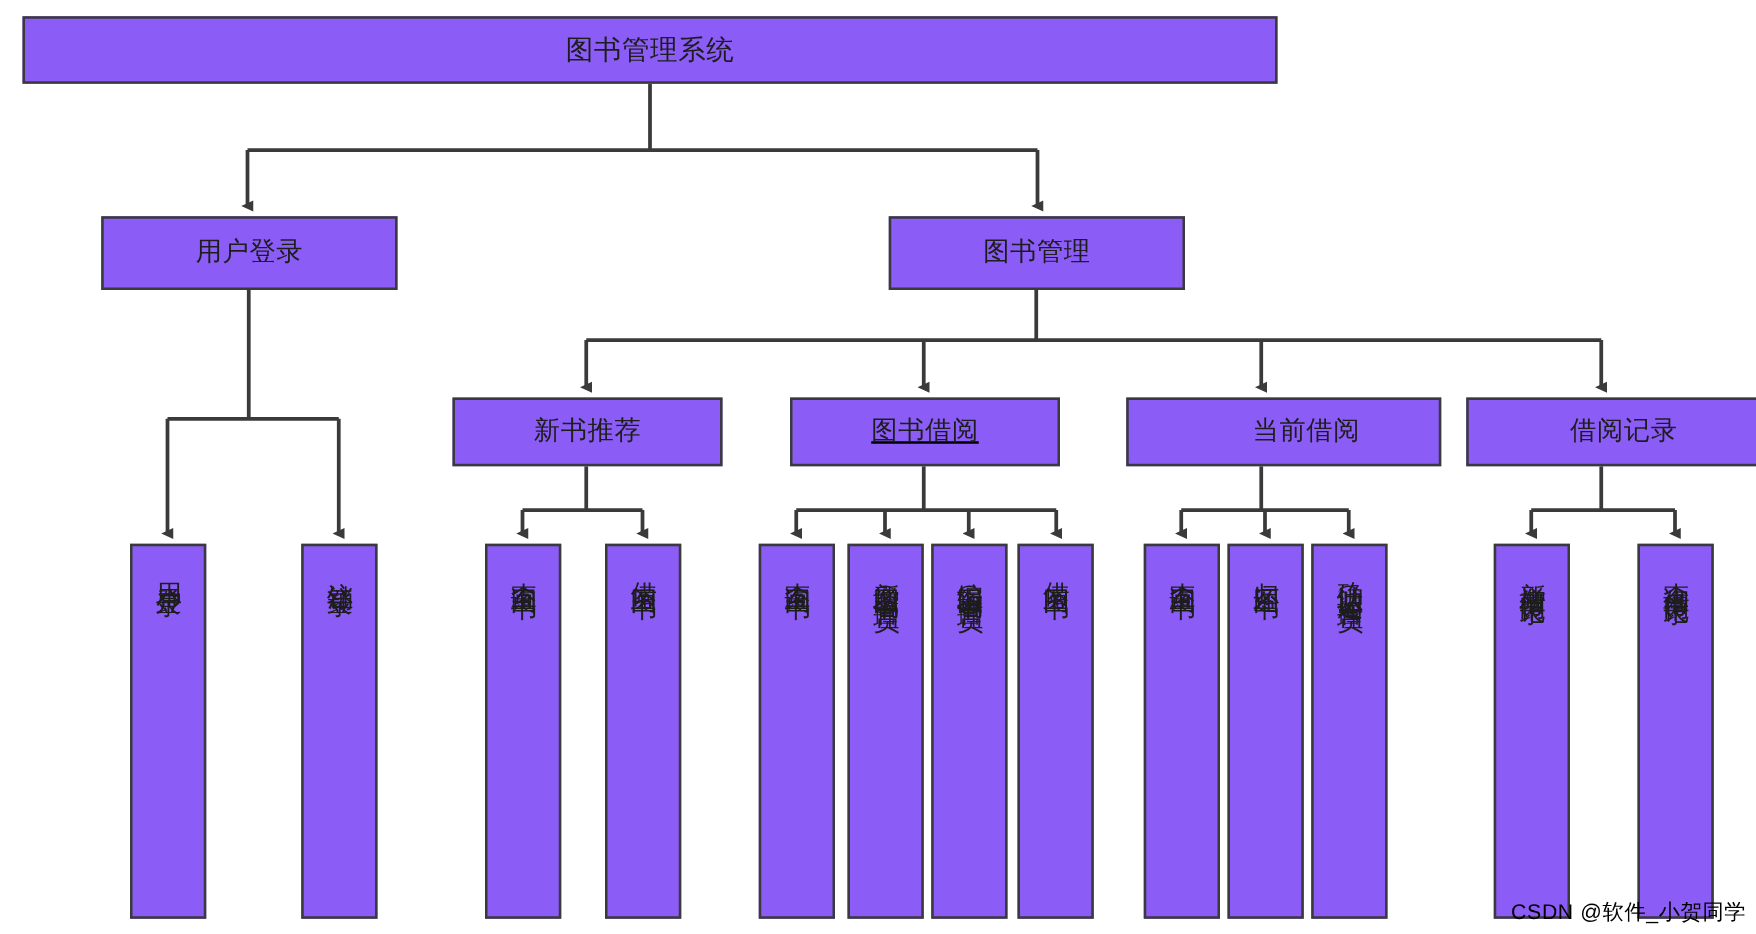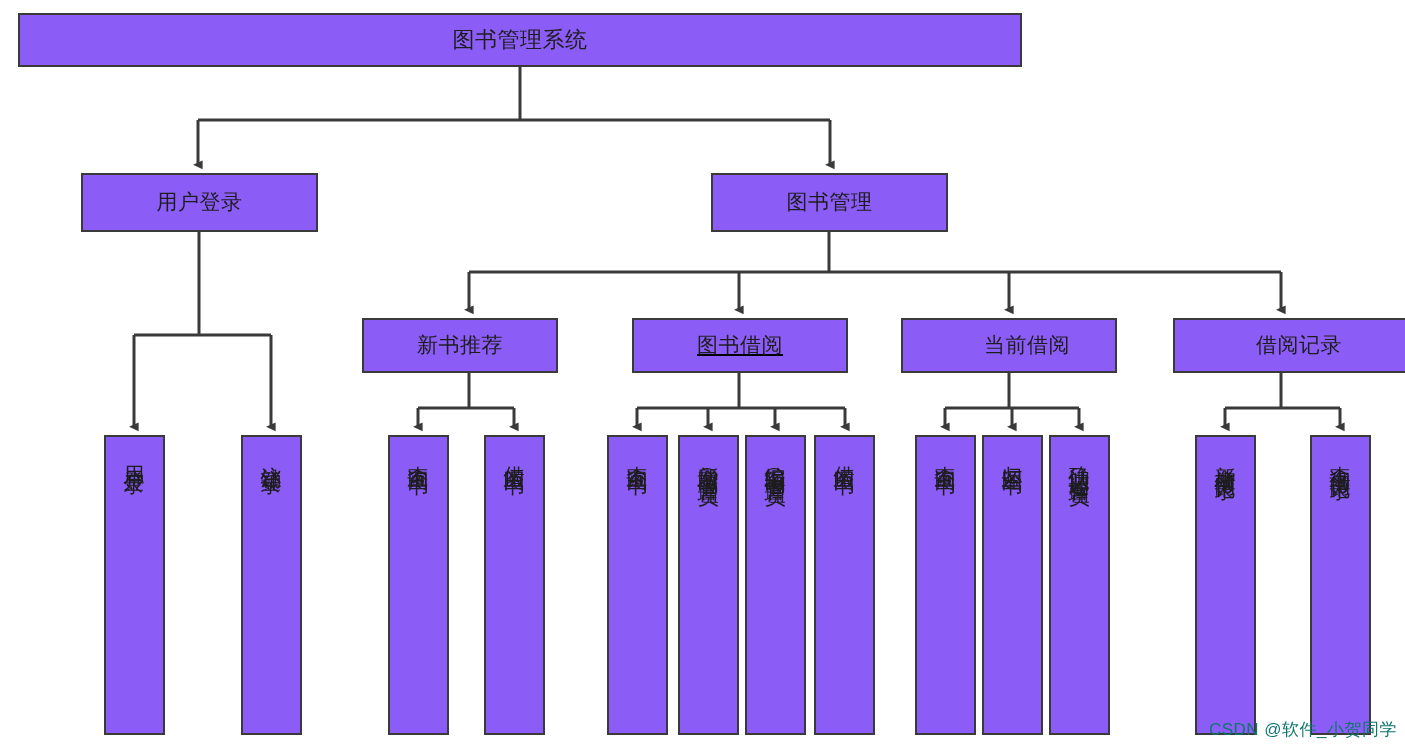--- a/index.html
+++ b/index.html
@@ -57,21 +57,21 @@
     line-height: 1;
   }
   .node.root .label {
     font-size: 22px;
   }
   #watermark {
     position: absolute;
     right: 8px;
     bottom: 6px;
     font-size: 17px;
-    color: #0f766e;
+    color: #000000;
     letter-spacing: 0.5px;
     white-space: nowrap;
     pointer-events: none;
   }
 </style>
 </head>
 <body>
 
 <div id="diagram-root">
 
@@ -129,27 +129,27 @@
     <span class="label">图书管理系统</span>
   </div>
 
   <div class="node horizontal" style="left:81px; top:173px; width:237px; height:59px;">
     <span class="label">用户登录</span>
   </div>
   <div class="node horizontal" style="left:711px; top:173px; width:237px; height:59px;">
     <span class="label">图书管理</span>
   </div>
 
-  <div class="node horizontal" style="left:362px; top:318px; width:196px; height:55px;">
+  <div class="node horizontal" style="left:362px; top:318px; width:216px; height:55px;">
     <span class="label">新书推荐</span>
   </div>
   <div class="node horizontal" style="left:632px; top:318px; width:216px; height:55px;text-decoration:underline;">
     <span class="label">图书借阅</span>
   </div>
-  <div class="node horizontal" style="left:901px; top:318px; width:216px; height:55px;padding-left:36px;">
+  <div class="node horizontal" style="left:901px; top:318px; width:252px; height:55px;padding-left:36px;">
     <span class="label">当前借阅</span>
   </div>
   <div class="node horizontal" style="left:1173px; top:318px; width:252px; height:55px;">
     <span class="label">借阅记录</span>
   </div>
 
   <div class="node vertical" style="left:104px; top:435px; width:61px; height:300px;">
     <span class="label">用户登录</span>
   </div>
   <div class="node vertical" style="left:241px; top:435px; width:61px; height:300px;">

